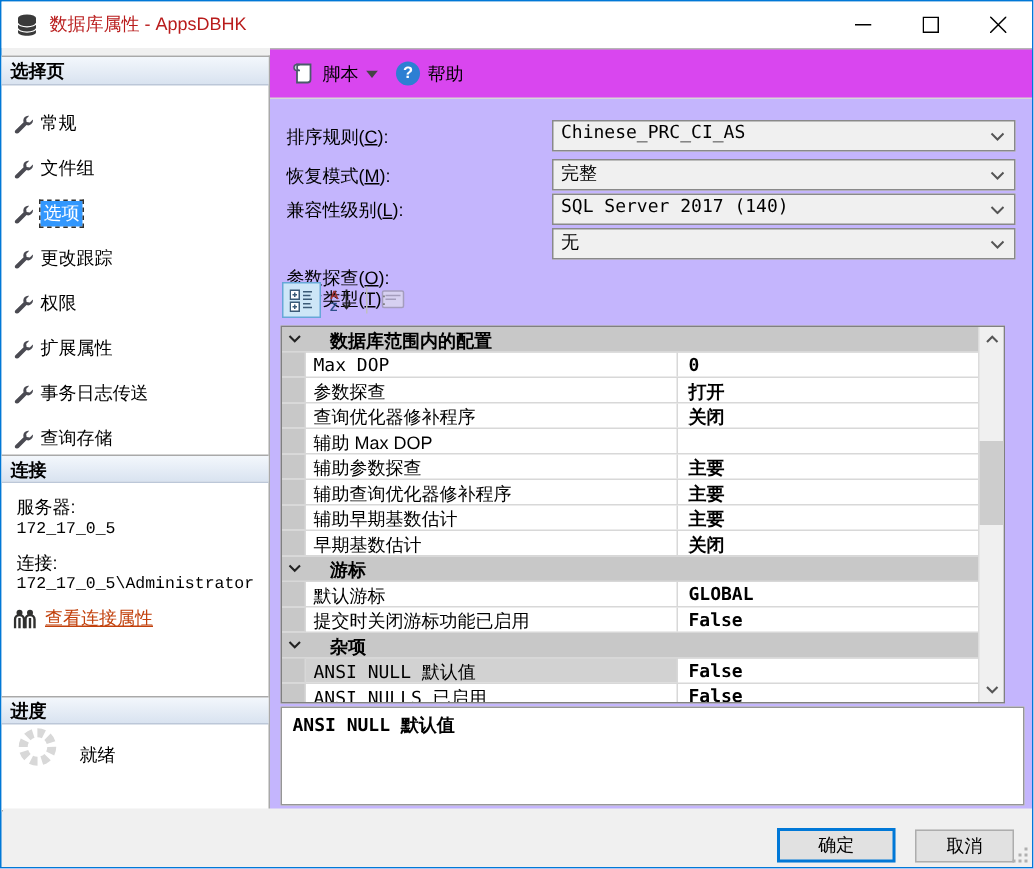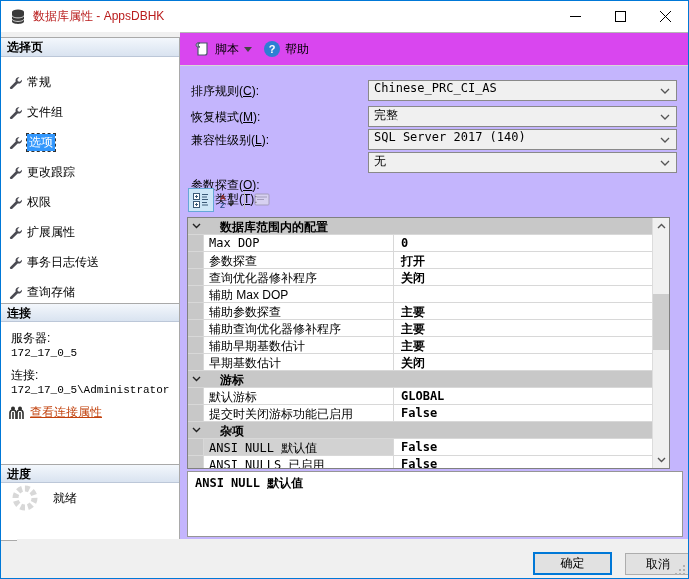--- a/index.html
+++ b/index.html
@@ -19,21 +19,21 @@
   .side-header { position:absolute; left:0; right:0; height:19px; line-height:18px; font-weight:bold; padding-left:6px;
                  background:linear-gradient(180deg,#f3f7fc 0%,#d9e3f0 100%); border-bottom:1px solid #bcc7d8; }
   .side-list { position:absolute; left:0; top:23px; right:0; }
   .side-item { display:flex; align-items:center; height:17px; padding-left:7px; cursor:pointer;margin-top:13px; }
   .side-item .wrench { width:14px; height:13px; margin-right:5px; flex:none; }
   .side-item.selected .side-label { background:#3297fd; color:#fff; outline:1px dashed #30302f; padding:0 2px; }
   .conn-block { position:absolute; left:10px; top:293px; right:4px; line-height:15px; }
   .conn-val { font-family:Liberation Mono, monospace; font-size:11px; }
   .view-link-row { position:absolute; left:8px; top:366px; display:flex; align-items:center; gap:6px; }
   .view-link { color:#c2410c; text-decoration:underline; cursor:pointer; }
-  .progress-row { position:absolute; left:10px; top:446px; display:flex; align-items:center; gap:14px; }
+  .progress-row { position:absolute; left:10px; top:446px; display:flex; align-items:flex-end; gap:14px; }
 
   
   .toolbar { position:absolute; left:179px; top:31px; right:0; height:34px; background:#d946ef; border-top:1px solid #b6b6b6; border-bottom:1px solid #d7d7d7; display:flex; align-items:center; padding-left:8px; }
   .tb-btn { display:flex; align-items:center; gap:5px; height:24px; padding:0 6px; background:transparent; border:none; font-size:12px; cursor:pointer; font-family:inherit; }
   .help-circle { width:16px; height:16px; border-radius:50%; background:#2d7fd3; color:#fff; font-weight:bold; font-size:11px; line-height:16px; text-align:center; flex:none; }
 
   
   .content { position:absolute; left:179px; top:65px; width:510px; height:475px; background:#c4b5fd; }
   .f-label { position:absolute; left:11px; white-space:nowrap; }
   .f-label u { text-decoration:underline; }
@@ -45,36 +45,36 @@
   .mtb-btn { width:26px; height:24px; display:flex; align-items:center; justify-content:center; background:transparent; border:1px solid transparent; cursor:pointer; }
   .mtb-btn.active { background:#cde6f7; border:1px solid #66a7d8; }
   .mtb-btn.disabled { opacity:.55; cursor:default; }
   .mtb-sep { width:1px; height:18px; background:#c0c0c0; margin:0 4px; }
 
   
   .pgrid { position:absolute; left:7px; top:151px; width:483px; height:252px; border:1px solid #808080; background:#fff; overflow:hidden; }
   .pg-rows { position:absolute; left:0; top:0; right:17px; bottom:0; overflow:hidden; }
   .pg-row { display:flex; height:17px; border-bottom:1px solid #d8d8d8; cursor:default; }
   .pg-gutter { width:16px; flex:none; background:#c8c8c8; border-right:1px solid #d8d8d8; display:flex; align-items:center; justify-content:center; }
-  .pg-name { width:190px; flex:none; padding:1px 0 0 5px; border-right:1px solid #d8d8d8; white-space:nowrap; overflow:hidden; }
+  .pg-name { width:248px; flex:none; padding:1px 0 0 5px; border-right:1px solid #d8d8d8; white-space:nowrap; overflow:hidden; }
   .pg-name.latin { font-family:"DejaVu Sans Mono", monospace; }
   .pg-value { flex:1; padding:1px 0 0 7px; font-weight:bold; font-family:"DejaVu Sans Mono", monospace; white-space:nowrap; overflow:hidden; }
   .pg-section { background:#c8c8c8; font-weight:bold; }
   .pg-section .pg-gutter { border-right:none; background:transparent; }
   .pg-section .pg-sec-name { padding-top:1px;margin-left:16px; }
   .pg-row.selected .pg-name { background:#d2d2d2; }
   .pg-scroll { position:absolute; right:0; top:0; bottom:0; width:17px; background:#f0f0f0; border-left:1px solid #dcdcdc; }
   .pg-scroll .arrow { position:absolute; left:0; width:16px; height:16px; display:flex; align-items:center; justify-content:center; cursor:pointer; }
   .pg-scroll .arrow.up { top:0; } .pg-scroll .arrow.down { bottom:0; }
   .pg-thumb { position:absolute; left:0; top:76px; width:16px; height:56px; background:#cdcdcd; cursor:grab; }
 
   .desc-panel { position:absolute; left:7px; top:405px; width:496px; height:66px; border:1px solid #969696; background:#fff; padding:3px 7px; font-weight:bold; font-family:"DejaVu Sans Mono", monospace; }
 
   
-  .footer { position:absolute; left:16px; bottom:0; right:0; height:39px; background:#f0f0f0;font-family:Liberation Serif, serif; }
+  .footer { position:absolute; left:1px; bottom:0; right:0; height:39px; background:#f0f0f0;font-family:Liberation Serif, serif; }
   .btn { position:absolute; height:23px; background:#e1e1e1; font-size:12px; font-family:inherit; cursor:pointer; text-align:center; }
   .btn-ok { left:516px; top:13px; width:79px; border:2px solid #0078d7; }
   .btn-cancel { left:608px; top:14px; width:66px; height:22px; border:1px solid #adadad; }
   .grip { position:absolute; right:3px; bottom:3px; width:2px; height:2px; background:#b0b0b0;
           box-shadow:-4px 0 #b0b0b0,-8px 0 #b0b0b0,0 -4px #b0b0b0,-4px -4px #b0b0b0,0 -8px #b0b0b0; }
 </style>
 </head>
 <body>
 
 <div id="window">

